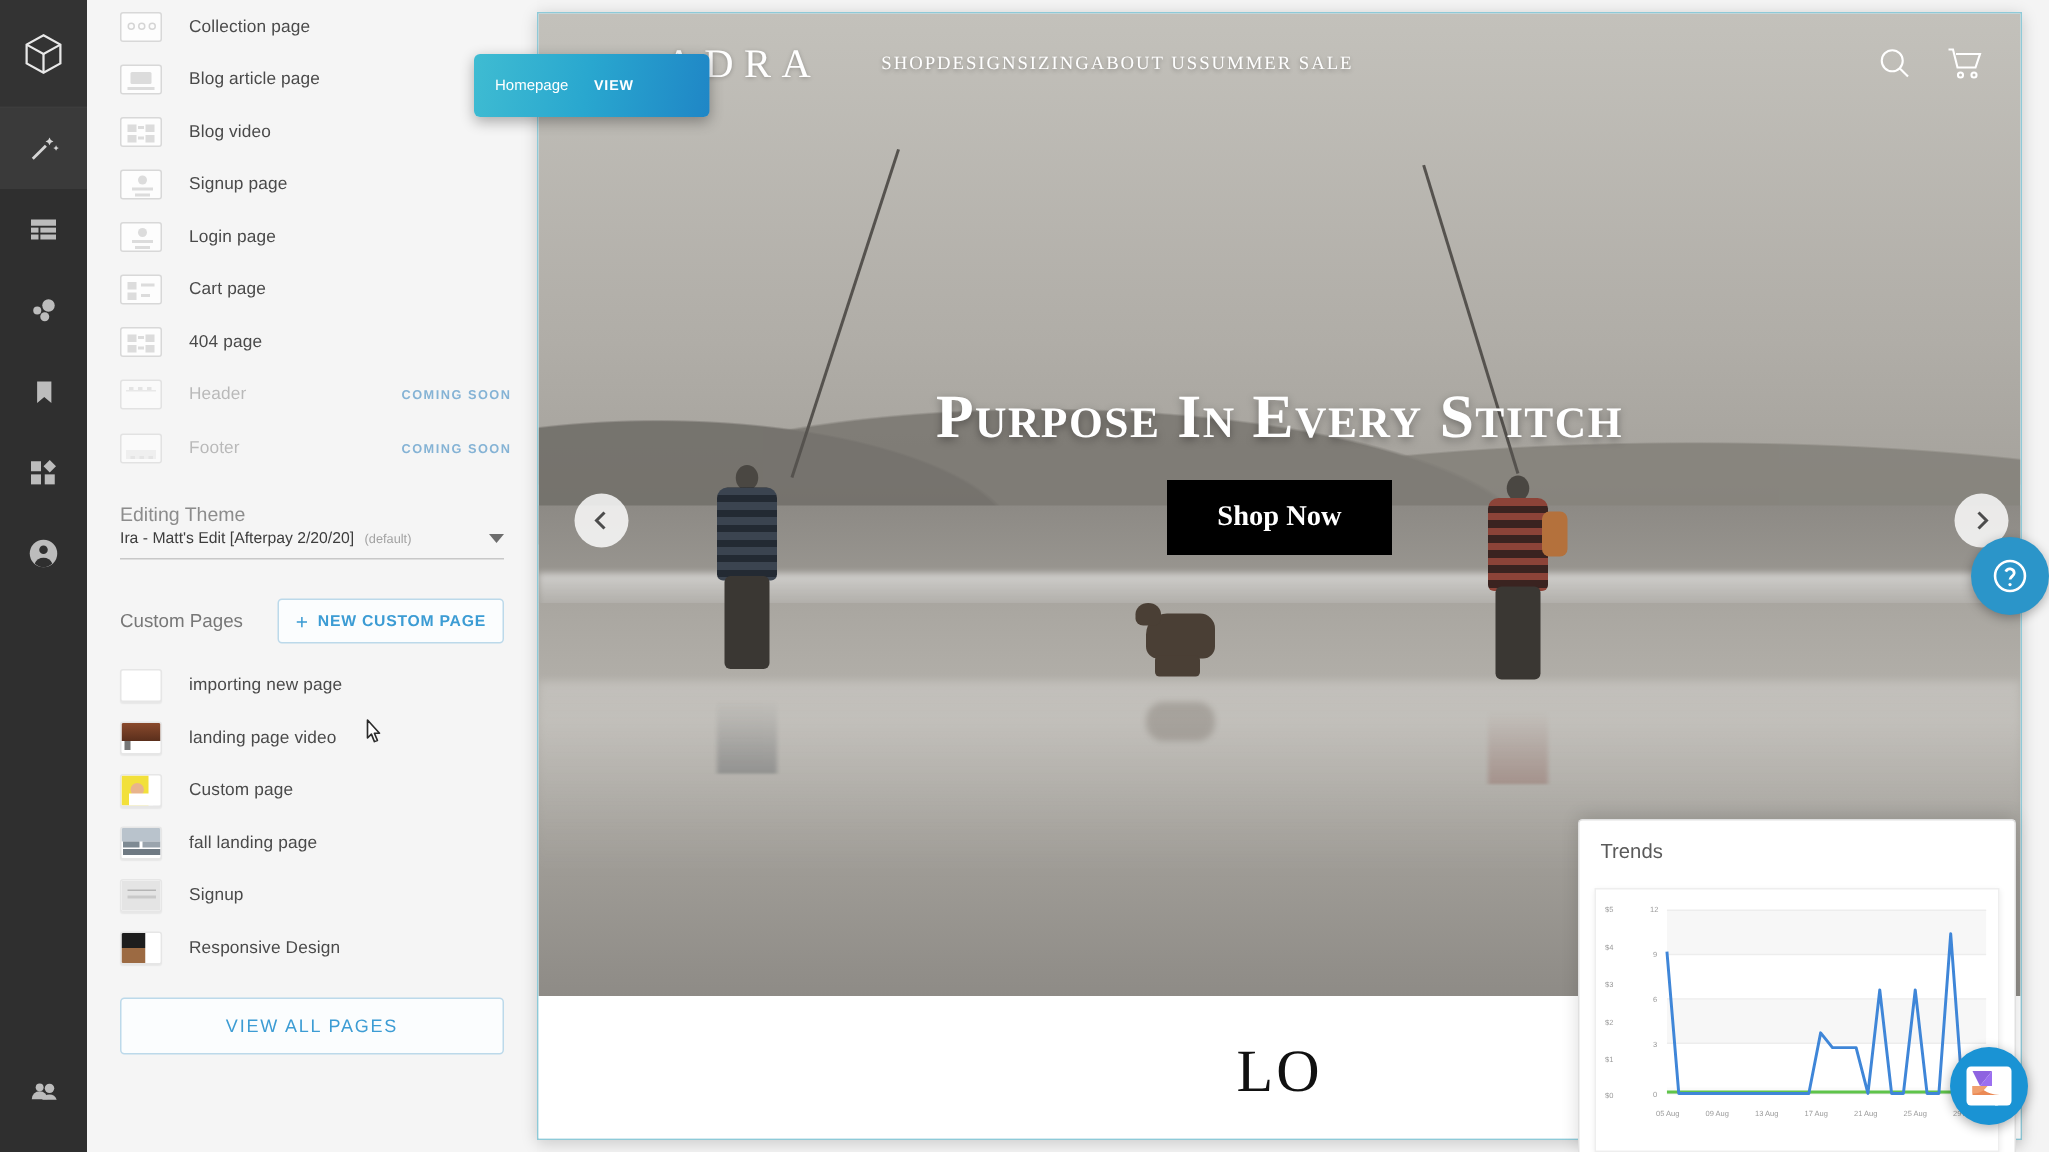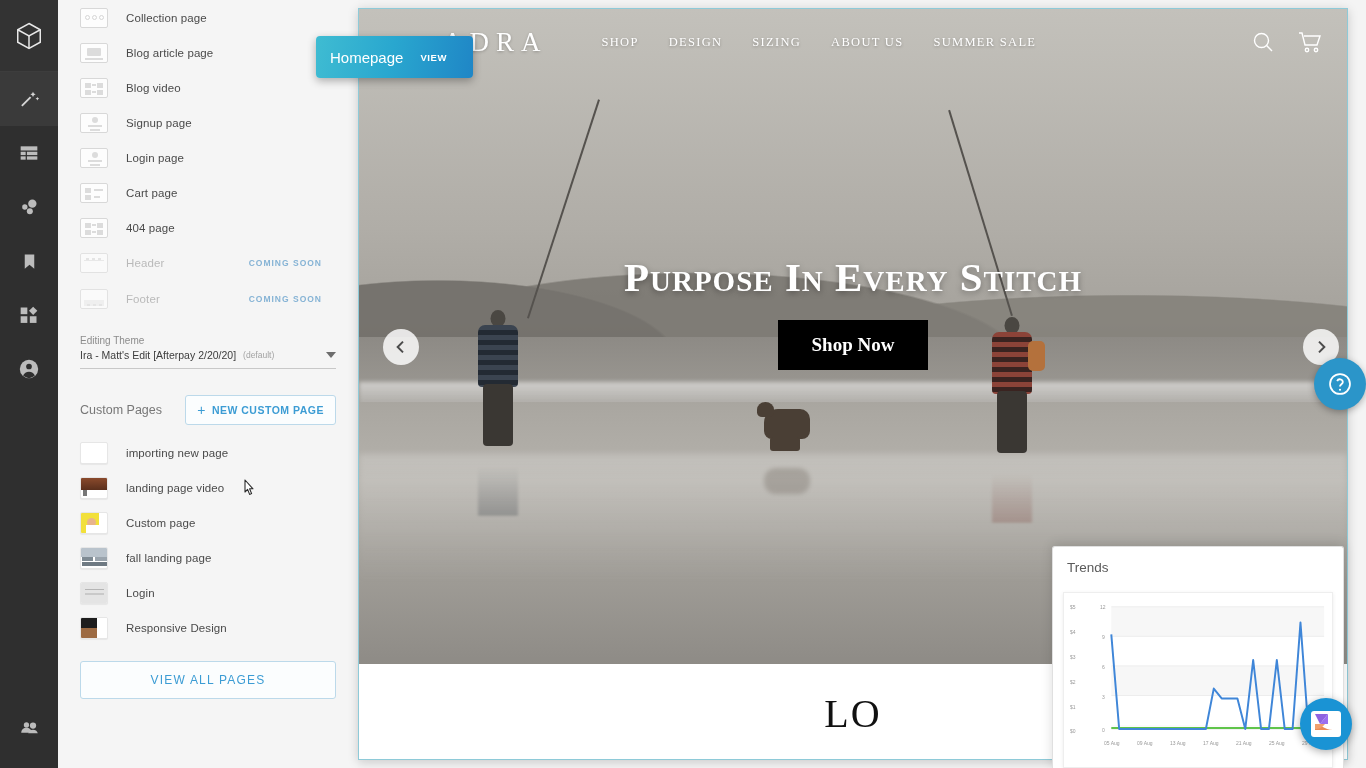--- a/index.html
+++ b/index.html
@@ -89,31 +89,31 @@
   .ico-footer i.b1,.ico-footer i.b2,.ico-footer i.b3{width:3px;height:2px;top:14px;}
   .ico-footer i.b1{left:6px;} .ico-footer i.b2{left:12px;} .ico-footer i.b3{left:18px;}
 
   .section-title {
     font-size: 12.5px; color: #777;
     padding: 18px 0 10px 22px;
     letter-spacing: .2px;
   }
   .theme-row {
     display: flex; align-items: center;
-    height: 36px; padding-left: 22px; padding-right: 36px;
+    height: 36px; padding-left: 22px; padding-right: 17px;
     opacity: .65;
   }
   .theme-row .pg-label { color: #9a9a9a; }
   .coming-soon {
     margin-left: auto;
     font-size: 8.5px; font-weight: bold;
     color: #4a90c4; letter-spacing: 1px;
   }
   .editing-label {
-    font-size: 10px; color: #8c8c8c;
+    font-size: 13px; color: #8c8c8c;
     padding: 18px 0 3px 22px;
   }
   .theme-select {
     margin: 0 22px 0 22px;
     border-bottom: 1px solid #c8c8c8;
     display: flex; align-items: center;
     padding-bottom: 7px;
     cursor: pointer;
   }
   .theme-select .tname { font-size: 10.5px; color: #3d3d3d; }
@@ -248,21 +248,21 @@
     padding: 0 24px;
     z-index: 6;
   }
   .logo {
     font-family: "Liberation Serif", serif;
     font-size: 27px; color: #ffffff;
     letter-spacing: 7px;
     text-shadow: 0 1px 3px rgba(0,0,0,.25);
     margin-left: 60px;
   }
-  .site-nav { display: flex; gap: 30px; margin-left: 54px; }
+  .site-nav { display: flex; margin-left: 40px; }
   .site-nav a {
     font-family: "Liberation Serif", serif;
     font-size: 12.5px; color: #fff;
     letter-spacing: 1.3px;
     text-decoration: none;
     text-shadow: 0 1px 3px rgba(0,0,0,.3);
     cursor: pointer;
   }
   .header-actions { margin-left: auto; display: flex; gap: 22px; align-items: center; }
 
@@ -322,21 +322,21 @@
   .homepage-pill {
     position: absolute; left: 316px; top: 36px;
     width: 157px; height: 42px;
     background: linear-gradient(100deg, #3fbcd2 0%, #29a7cf 48%, #1f86c6 100%);
     border-radius: 4px;
     box-shadow: 0 3px 9px rgba(0,0,0,.3);
     display: flex; align-items: center;
     z-index: 60;
   }
   .homepage-pill .hp-name {
-    color: #fff; font-size: 15px;
+    color: #fff; font-size: 10px;
     margin-left: 14px;
   }
   .homepage-pill .hp-edit {
     color: #fff; font-size: 9.5px; font-weight: bold;
     letter-spacing: .6px;
     margin-left: 17px; cursor: pointer;
   }
   .help-fab {
     position: absolute; right: 0px; top: 358px;
     width: 52px; height: 52px; border-radius: 50%;
@@ -599,21 +599,21 @@
           <span style="left:1px;top:74%;width:25px;height:20%;background:#6f7a83"></span>
         </div>
         <div class="pg-label">fall landing page</div>
       </div>
       <div class="cpage-row">
         <div class="thumb">
           <span style="left:0;top:0;width:100%;height:100%;background:#e4e4e4"></span>
           <span style="left:4px;top:30%;width:19px;height:1px;background:#b5b5b5"></span>
           <span style="left:4px;top:52%;width:19px;height:2px;background:#c9c9c9"></span>
         </div>
-        <div class="pg-label">Login</div>
+        <div class="pg-label">Signup</div>
       </div>
       <div class="cpage-row">
         <div class="thumb">
           <span style="left:0;top:0;width:60%;height:50%;background:#1d1d1d"></span>
           <span style="left:0;top:50%;width:60%;height:50%;background:#9c6a42"></span>
           <span style="left:60%;top:0;width:40%;height:100%;background:#fff"></span>
         </div>
         <div class="pg-label">Responsive Design</div>
       </div>
     </div>

